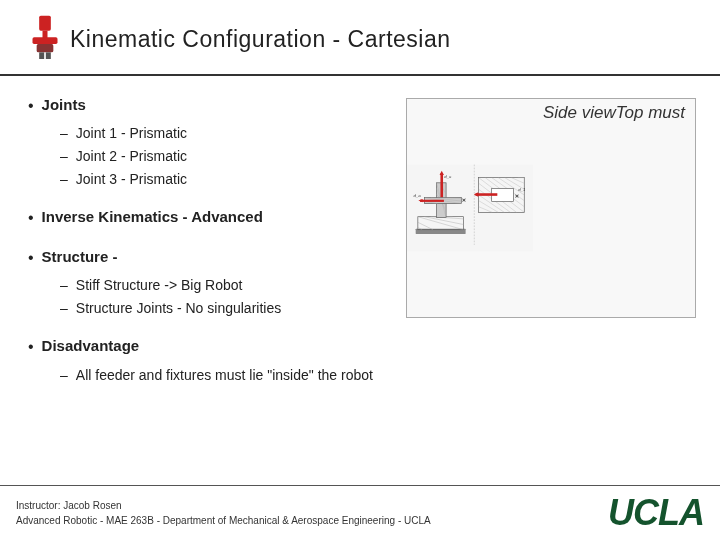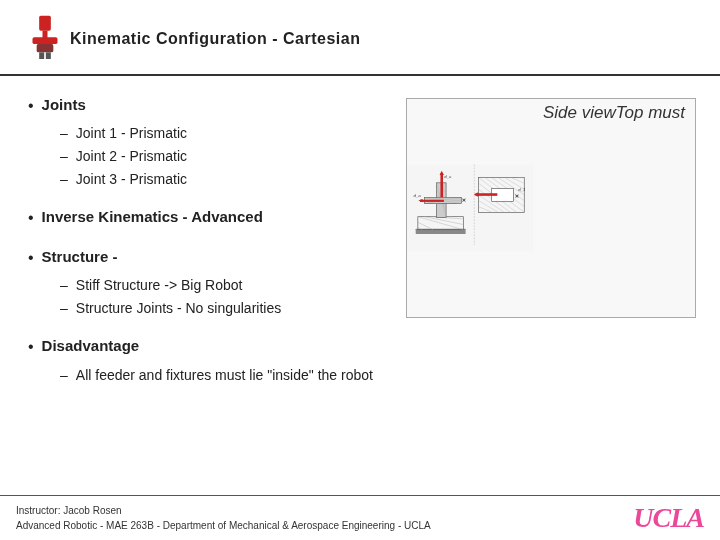--- a/index.html
+++ b/index.html
@@ -15,22 +15,22 @@
     }
 
     
     .header {
       display: flex;
       align-items: center;
       padding: 14px 30px 10px 20px;
       border-bottom: 2px solid #333;
     }
     .header-title {
-      font-size: 16px;
-      font-weight: bold;
+      font-size: 23px;
+      font-weight: normal;
       color: #222;
       letter-spacing: 0.5px;
     }
 
     
     .main {
       display: flex;
       padding: 18px 24px 0 28px;
       gap: 20px;
     }
@@ -130,26 +130,25 @@
       gap: 20px;
     }
 
     .footer-text {
       font-size: 10px;
       color: #333;
       line-height: 1.5;
     }
 
     .footer-logo {
-      font-size: 28px;
+      font-size: 36px;
       font-weight: bold;
-      color: #ec4899;
+      color: #14532d;
       font-style: italic;
       letter-spacing: -1px;
-      font-family: Liberation Serif, serif;
     }
 
     .robot-icon {
       width: 50px;
       height: 50px;
     }
   </style>
 </head>
 <body>
 

